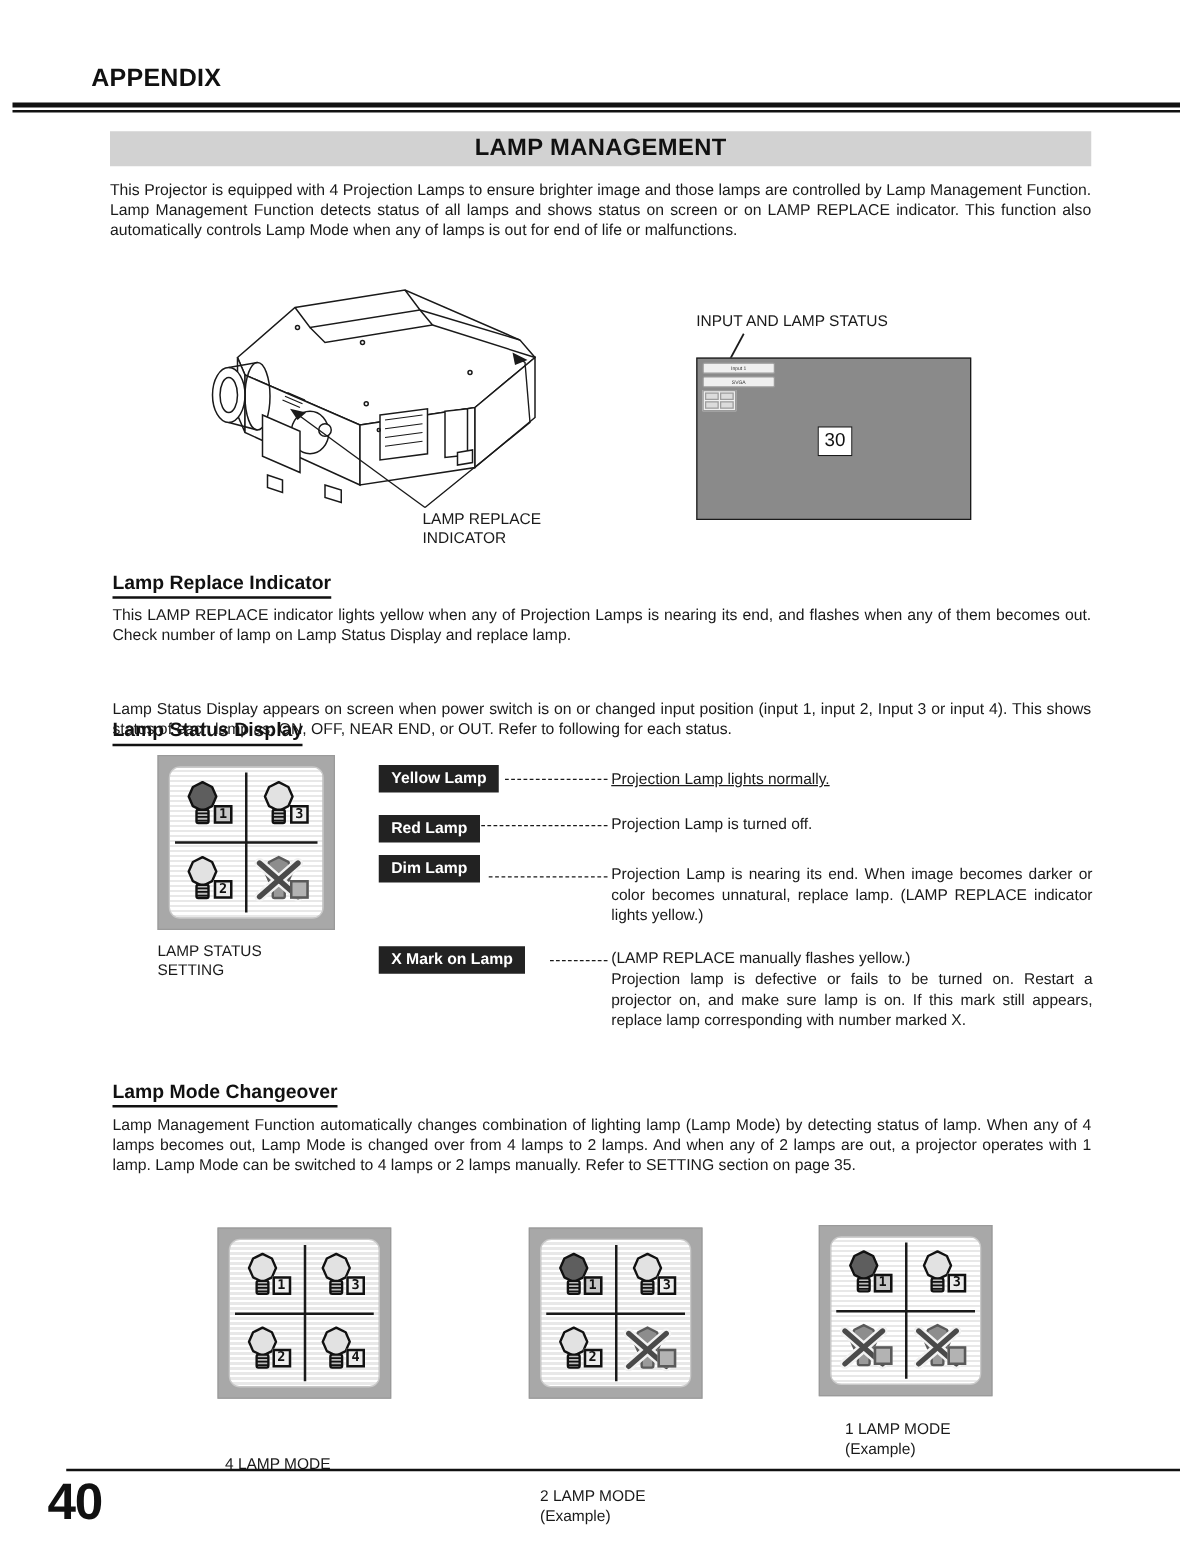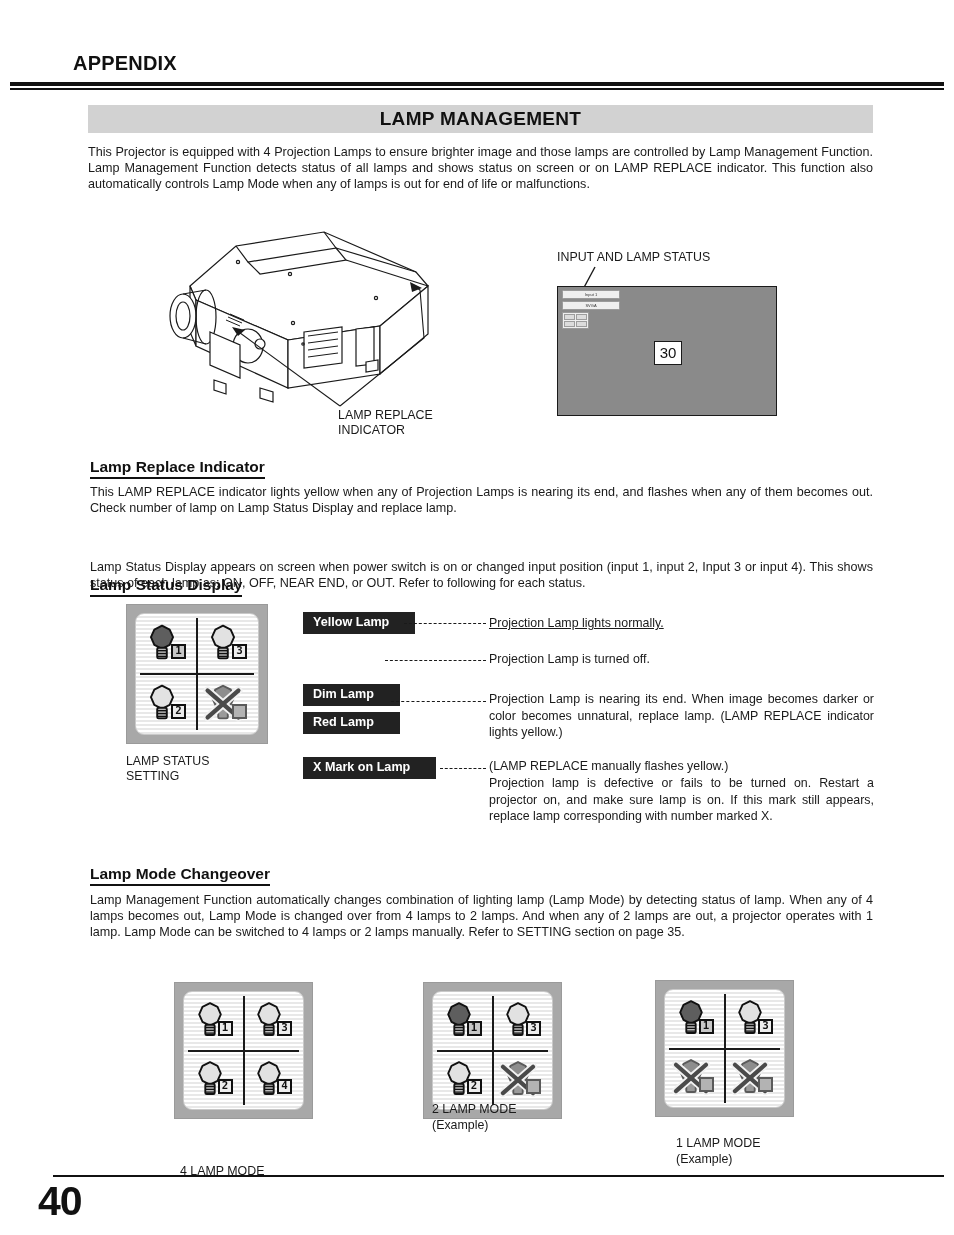--- a/index.html
+++ b/index.html
@@ -133,21 +133,21 @@
 
   .caption {
     position:absolute; font-size:12.3px; line-height:15px; color:#1a1a1a;
   }
 
   
   .tag {
     position:absolute;
     background:#222222; color:#ffffff;
     font-size:12.6px; font-weight:bold;
-    padding:4px 26px 5px 10px;
+    padding:4px 10px 5px 10px;
     white-space:nowrap;
     line-height:13px;
   }
   .dashline {
     position:absolute; height:0; border-top:1.6px dashed #1a1a1a;
   }
   .desc {
     position:absolute; font-size:12.4px; line-height:16.6px;
     text-align:justify; color:#1a1a1a;
   }
@@ -325,21 +325,21 @@
   </div>
 
   <div class="tag" style="left:303px; top:612px;">Yellow Lamp</div>
   <div class="dashline" style="left:404px; top:623px; width:82px;"></div>
   <div class="desc" style="left:489px; top:615px; width:385px;text-decoration:underline;">Projection Lamp lights normally.</div>
 
   <div class="tag" style="left:303px; top:684px;">Dim Lamp</div>
   <div class="dashline" style="left:385px; top:660px; width:101px;"></div>
   <div class="desc" style="left:489px; top:651px; width:385px;">Projection Lamp is turned off.</div>
 
-  <div class="tag" style="left:303px; top:712px;">Red Lamp</div>
+  <div class="tag" style="left:303px; top:652px;">Red Lamp</div>
   <div class="dashline" style="left:391px; top:701px; width:95px;"></div>
   <div class="desc" style="left:489px; top:691px; width:385px;">Projection Lamp is nearing its end. When image becomes darker or color becomes unnatural, replace lamp. (LAMP REPLACE indicator lights yellow.)</div>
 
   <div class="tag" style="left:303px; top:757px;">X Mark on Lamp</div>
   <div class="dashline" style="left:440px; top:768px; width:46px;"></div>
   <div class="desc" style="left:489px; top:758px; width:385px;">(LAMP REPLACE manually flashes yellow.)</div>
   <div class="desc" style="left:489px; top:775px; width:385px;">Projection lamp is defective or fails to be turned on. Restart a projector on, and make sure lamp is on. If this mark still appears, replace lamp corresponding with number marked X.</div>
 
   <div class="subhead" style="left:90px; top:865px;">Lamp Mode Changeover</div>
   <div class="para" style="left:90px; top:892px; width:783px;">Lamp Management Function automatically changes combination of lighting lamp (Lamp Mode) by detecting status of lamp. When any of 4 lamps becomes out, Lamp Mode is changed over from 4 lamps to 2 lamps. And when any of 2 lamps are out, a projector operates with 1 lamp. Lamp Mode can be switched to 4 lamps or 2 lamps manually. Refer to SETTING section on page 35.</div>
@@ -455,21 +455,21 @@
                 <line x1="82" y1="24" x2="18" y2="80" stroke="#4a4a4a" stroke-width="9" stroke-linecap="round"></line>
               </svg>
               <div style="position: absolute; right: 7px; bottom: 11px; width: 15px; height: 15px; border: 2.5px solid rgb(90, 90, 90); background: rgb(179, 179, 179); display: flex; align-items: center; justify-content: center; font-family: &quot;DejaVu Sans Mono&quot;, monospace; font-size: 10.8px; line-height: 1; font-weight: bold; color: transparent;">4</div>
             </div>
           </div>
         </div>
       <div class="vline"></div>
       <div class="hline"></div>
     </div>
   </div>
-  <div class="mode-caption" style="left:432px; top:1102px;">
+  <div class="mode-caption" style="left:432px; top:1190px;">
     <div>2 LAMP MODE</div>
     <div>(Example)</div>
   </div>
 
   <div class="lamp-panel" id="panel-mode-2" style="left:655px; top:980px; width:139px; height:137px;">
     <div class="lamp-panel-inner">
       <div class="lamp-grid">
           <div class="lamp-cell">
             <div style="position: absolute; inset: 4px;">
               <svg viewBox="0 0 100 100" width="47" height="47" style="position: absolute; left: 42%; top: 48%; transform: translate(-50%, -50%);">

